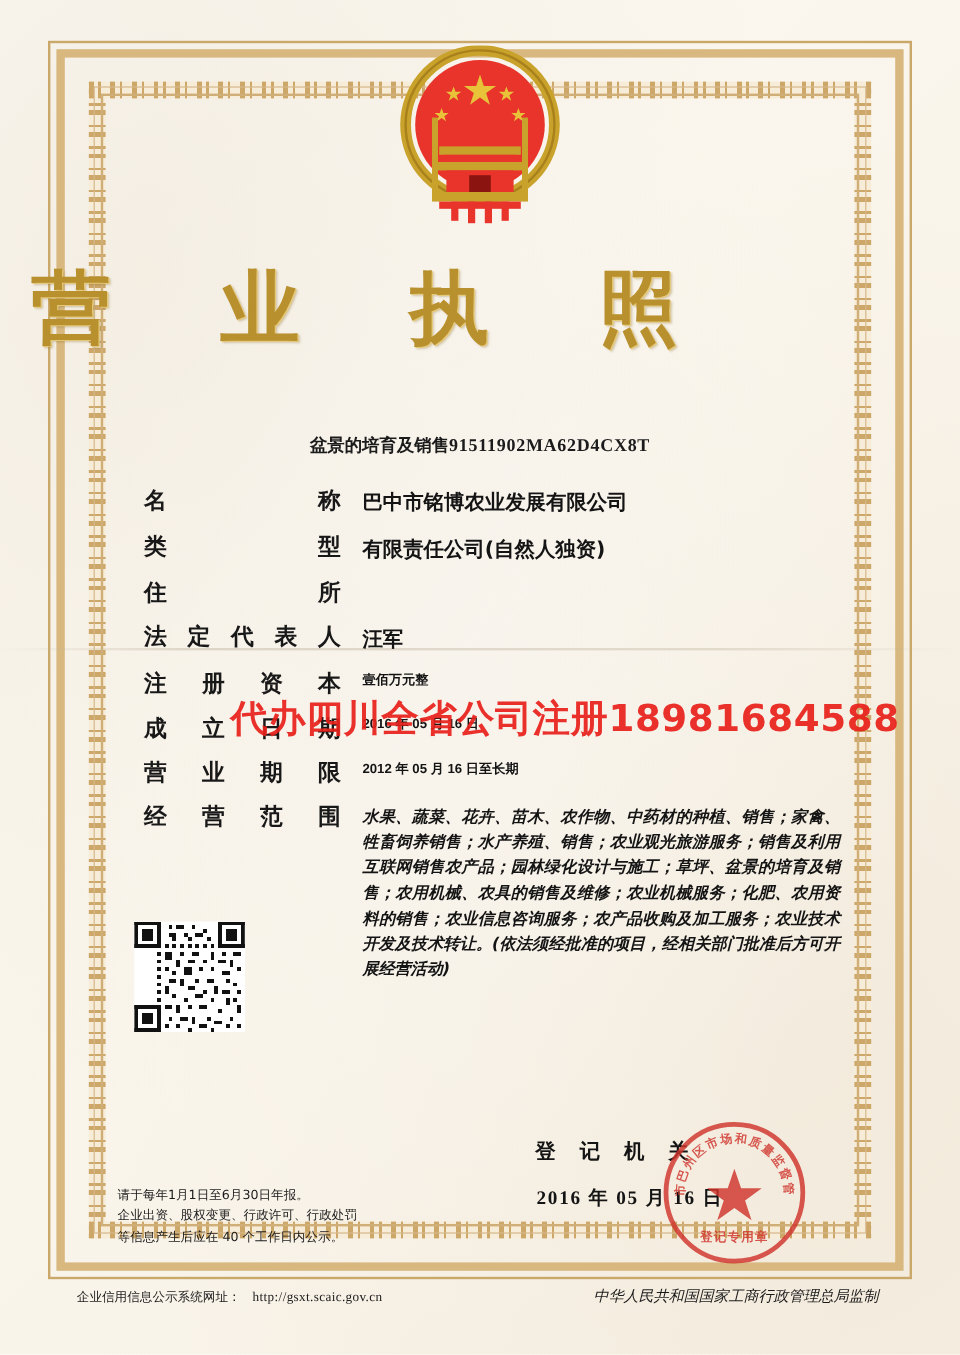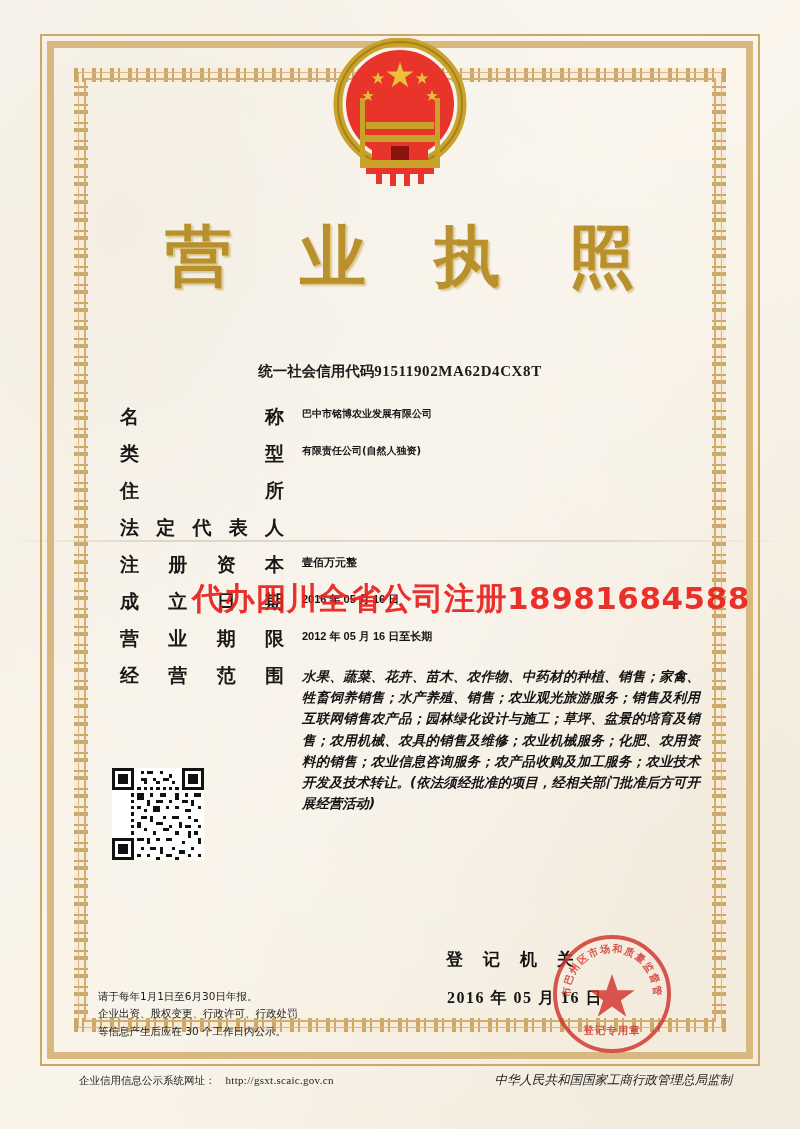--- a/index.html
+++ b/index.html
@@ -94,22 +94,21 @@
     width: 160px;
     height: 152px;
   }
 
   
   .doc-title {
     position: absolute;
     left: 0;
     top: 212px;
     width: 800px;
-    text-align: center;
-    font-family: Liberation Serif, serif;
+    font-family: Liberation Mono, monospace;
     font-size: 66px;
     font-weight: 700;
     letter-spacing: 26px;
     text-indent: 26px;
     color: #b8902e;
     text-shadow: 1px 1px 0 #e6c978, 2px 2px 2px rgba(120,85,20,0.30);
     white-space: nowrap;
   }
 
   
@@ -154,21 +153,21 @@
     display: flex;
     justify-content: space-between;
     padding-right: 18px;
     box-sizing: border-box;
     letter-spacing: 0;
   }
   .row .lbl span { display: inline-block; }
   .row .val {
     flex: 1;
     font-family: "DejaVu Sans", "Liberation Sans", sans-serif;
-    font-size: 10px;
+    font-size: 17px;
     font-weight: 700;
     color: #141414;
     padding-top: 3px;
     line-height: 1.45;
   }
   .row.scope { margin-top: 4px; }
   .row.scope .val {
     font-size: 13.4px;
     line-height: 1.58;
     text-align: justify;
@@ -251,21 +250,21 @@
     width: 250px;
     font-family: "DejaVu Sans", "Liberation Sans", sans-serif;
     font-size: 10.5px;
     line-height: 1.65;
     color: #1a1a1a;
   }
 
   
   .footer-left {
     position: absolute;
-    left: 79px;
+    left: 64px;
     top: 1074px;
     font-family: "DejaVu Sans", "Liberation Sans", sans-serif;
     font-size: 10.5px;
     color: #1d1d1d;
   }
   .footer-left .url {
     margin-left: 10px;
     font-family: "Liberation Serif", serif;
     font-size: 11px;
     letter-spacing: 0.3px;
@@ -337,21 +336,21 @@
         <rect x="70" y="130" width="6" height="18"></rect>
         <rect x="84" y="130" width="6" height="18"></rect>
         <rect x="98" y="130" width="6" height="16"></rect>
       </g>
     </svg>
   </div>
 
   <div class="doc-title">营 业 执 照</div>
 
   <div class="credit-line">
-    <span>统一社会信用代码</span><span class="code">91511902MA62D4CX8T</span>
+    <span>盆景的培育及销售</span><span class="code">91511902MA62D4CX8T</span>
   </div>
 
   <div class="fields">
 
     <div class="row">
       <div class="lbl">
         <span>名</span>
         <span>称</span>
       </div>
       <div class="val">巴中市铭博农业发展有限公司</div>
@@ -373,20 +372,21 @@
     </div>
 
     <div class="row">
       <div class="lbl">
         <span>法</span>
         <span>定</span>
         <span>代</span>
         <span>表</span>
         <span>人</span>
       </div>
+      <div class="val">汪军</div>
     </div>
 
     <div class="row capital">
       <div class="lbl">
         <span>注</span>
         <span>册</span>
         <span>资</span>
         <span>本</span>
       </div>
       <div class="val">壹佰万元整</div>
@@ -529,21 +529,21 @@
         <rect x="20" y="28" width="1" height="1"></rect>
           <rect x="24" y="27" width="1" height="1"></rect>
         <rect x="27" y="27" width="1" height="1"></rect>
       </g>
     </svg>
   </div>
 
   <div class="notes">
     <div>请于每年1月1日至6月30日年报。</div>
     <div>企业出资、股权变更、行政许可、行政处罚</div>
-    <div>等信息产生后应在 30 个工作日内公示。</div>
+    <div>等信息产生后应在 40 个工作日内公示。</div>
   </div>
 
   <div class="reg-auth">登 记 机 关</div>
   <div class="reg-date">2016 年  05 月  16 日</div>
 
   <div class="seal">
     <svg width="128" height="128" viewBox="0 0 128 128" xmlns="http://www.w3.org/2000/svg">
       <defs>
         <path id="sealArc" d="M 22,64 A 42,42 0 1 1 106,64"></path>
       </defs>

